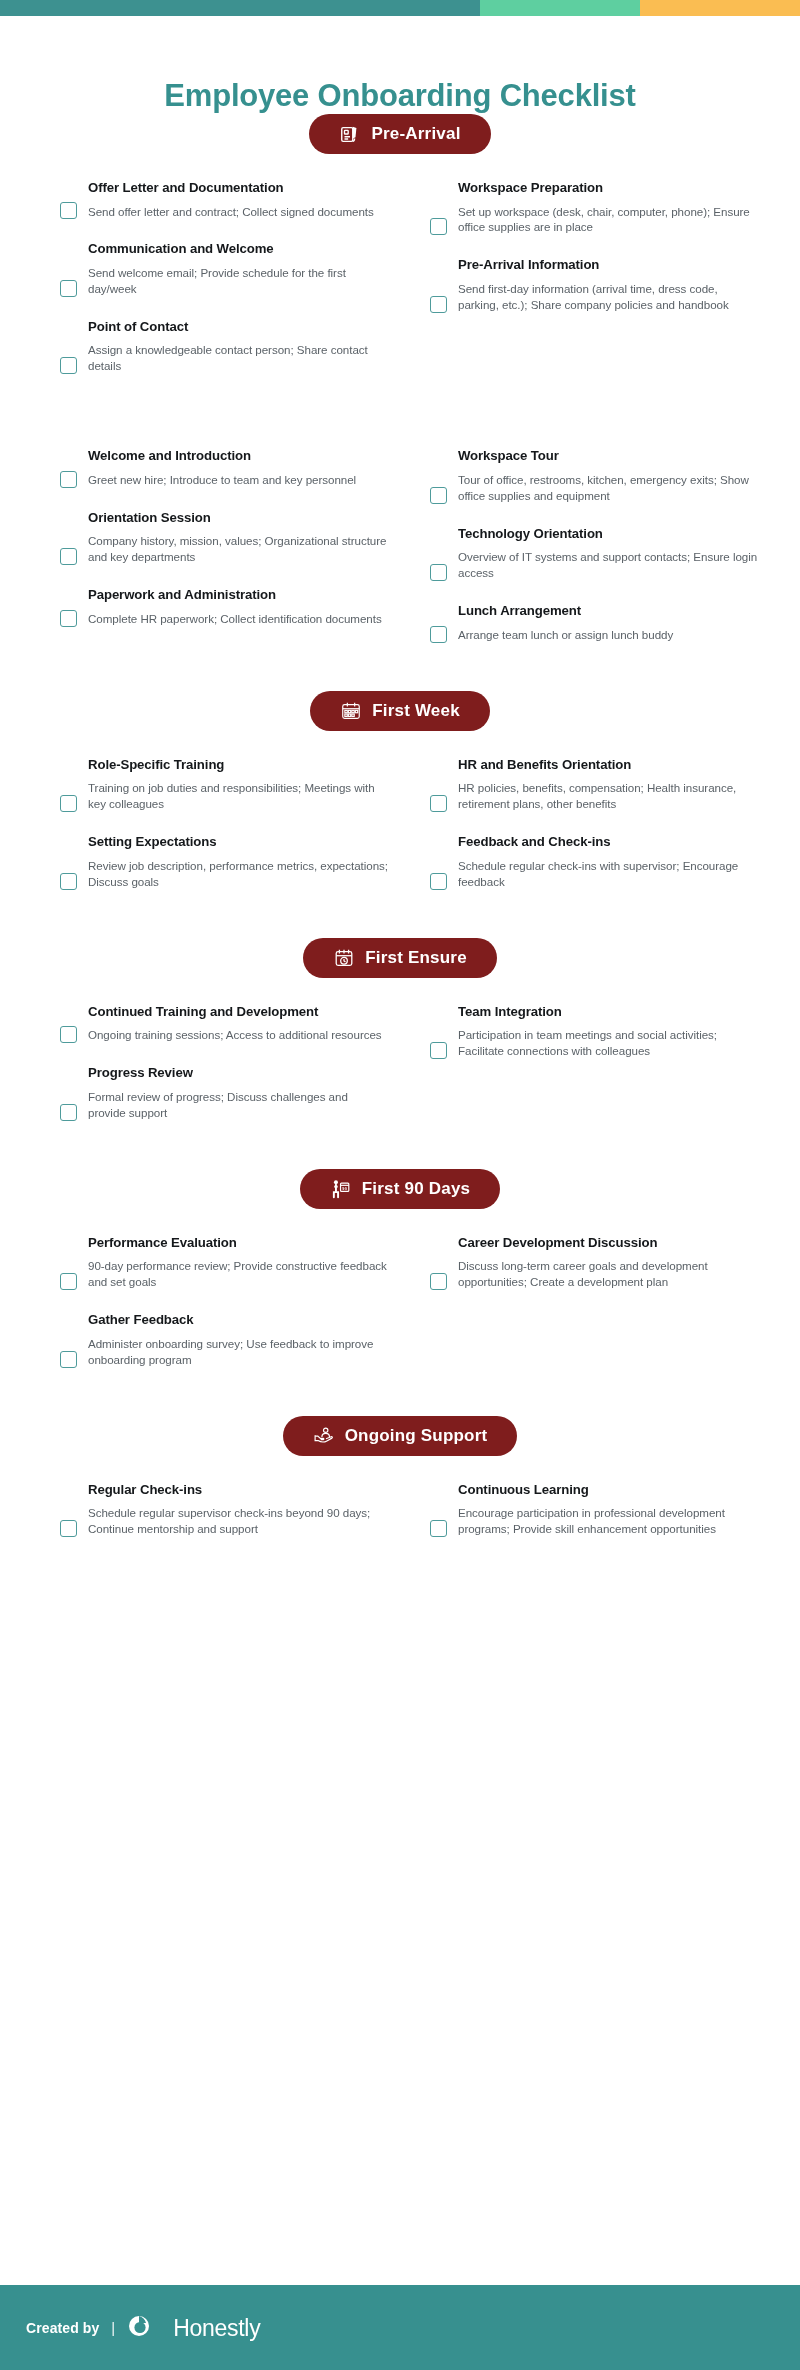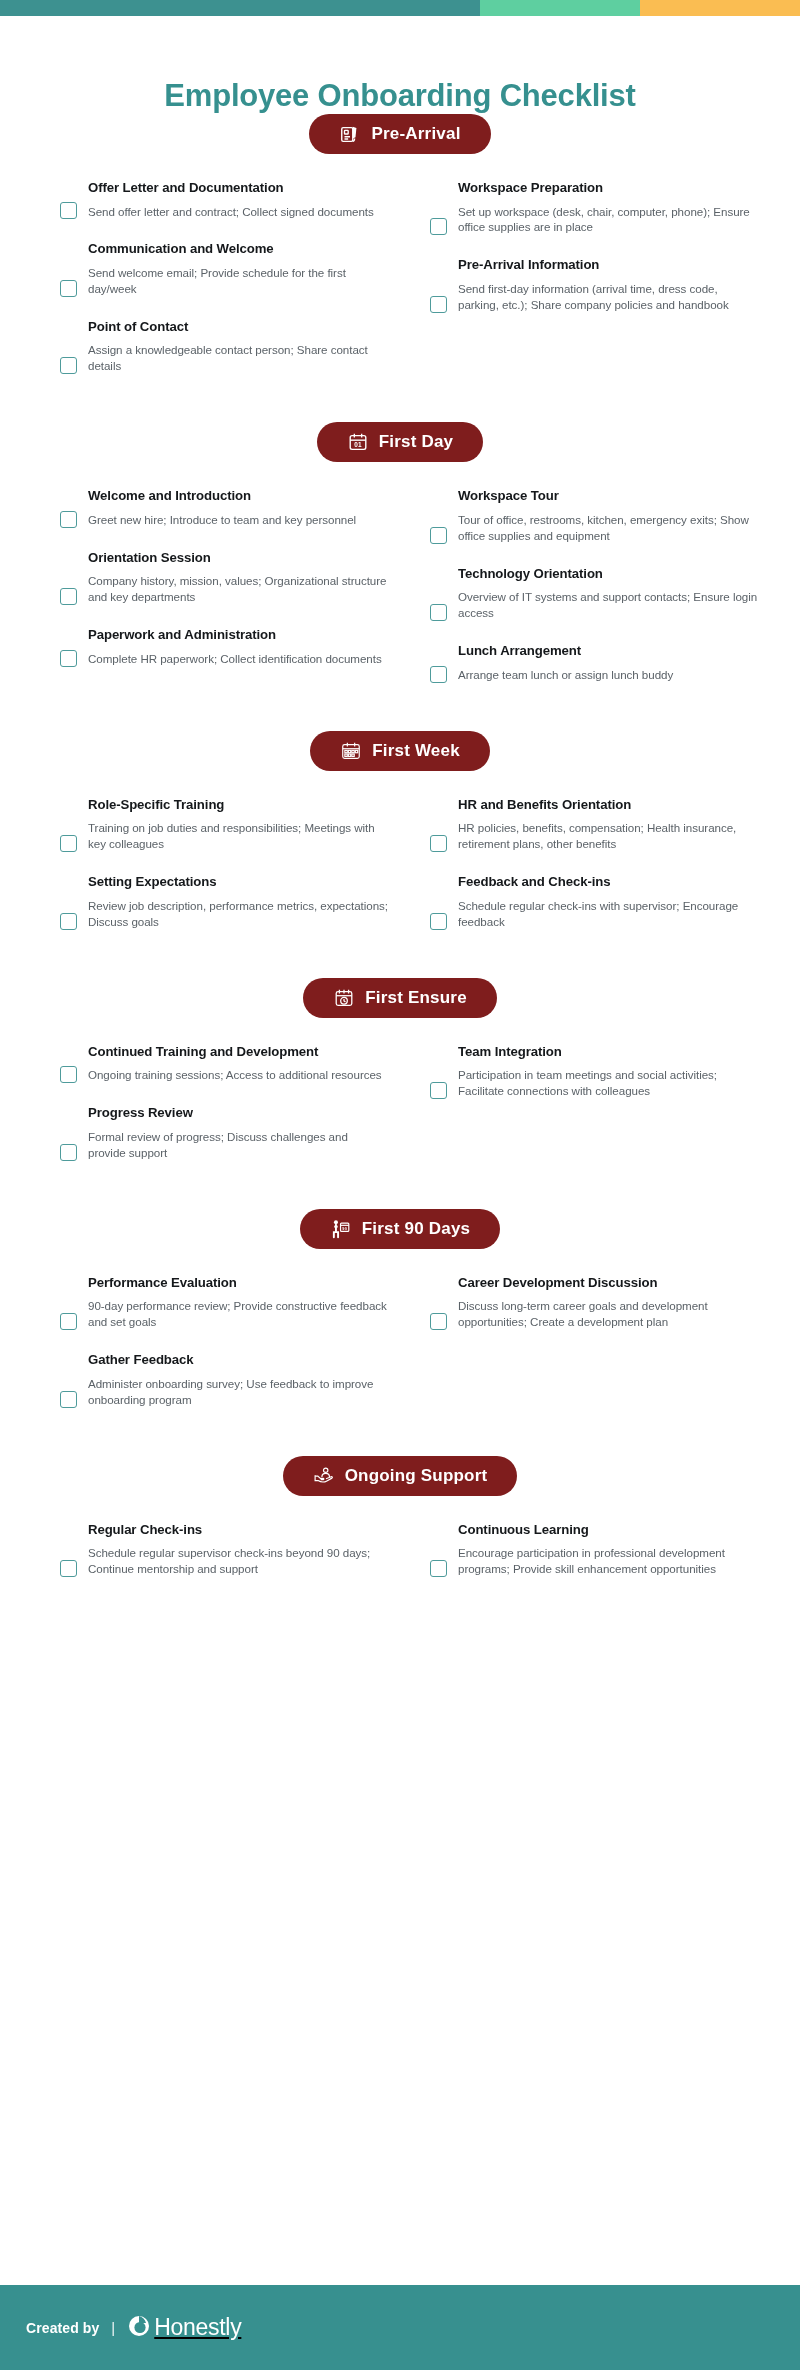--- a/index.html
+++ b/index.html
@@ -128,23 +128,22 @@
     font-weight: bold;
     letter-spacing: 0.1px;
   }
   .footer .divider {
     color: #ffffff;
     font-size: 15px;
     opacity: 0.9;
   }
   .footer .brand {
     display: inline-flex;
-    align-items: center;
-    gap: 3px;
-    text-decoration: underline;
+    align-items: flex-end;
+    gap: 22px;
   }
   .footer .brand-name {
     color: #ffffff;
     font-size: 23px;
     letter-spacing: -0.3px;
   }
 </style>
 </head>
 <body>
 
@@ -211,33 +210,20 @@
               <div class="item-text">
                 <div class="item-title">Pre-Arrival Information</div>
                 <div class="item-desc">Send first-day information (arrival time, dress code, parking, etc.); Share company policies and handbook</div>
               </div>
             </div>
           </div>
         </div>
         <div class="sec-gap"></div>
       </div>
       <div class="section">
-        <div class="badge-row">
-          <div class="badge">
-            <span class="bicon">
-              <svg width="22" height="22" viewBox="0 0 24 24" fill="none" stroke="#fff" stroke-width="1.5">
-                <rect x="3.5" y="5" width="17" height="15" rx="2"></rect>
-                <path d="M3.5 10h17"></path>
-                <path d="M8 3v4M16 3v4"></path>
-                <text x="12" y="17.4" font-size="7" font-family="Liberation Sans, sans-serif" fill="#fff" stroke="none" text-anchor="middle">01</text>
-              </svg>
-            </span>
-            <span>First Day</span>
-          </div>
-        </div>
         <div class="items">
           <div>
             <div class="item">
               <div class="cbox"></div>
               <div class="item-text">
                 <div class="item-title">Welcome and Introduction</div>
                 <div class="item-desc">Greet new hire; Introduce to team and key personnel</div>
               </div>
             </div>
             <div class="item">

